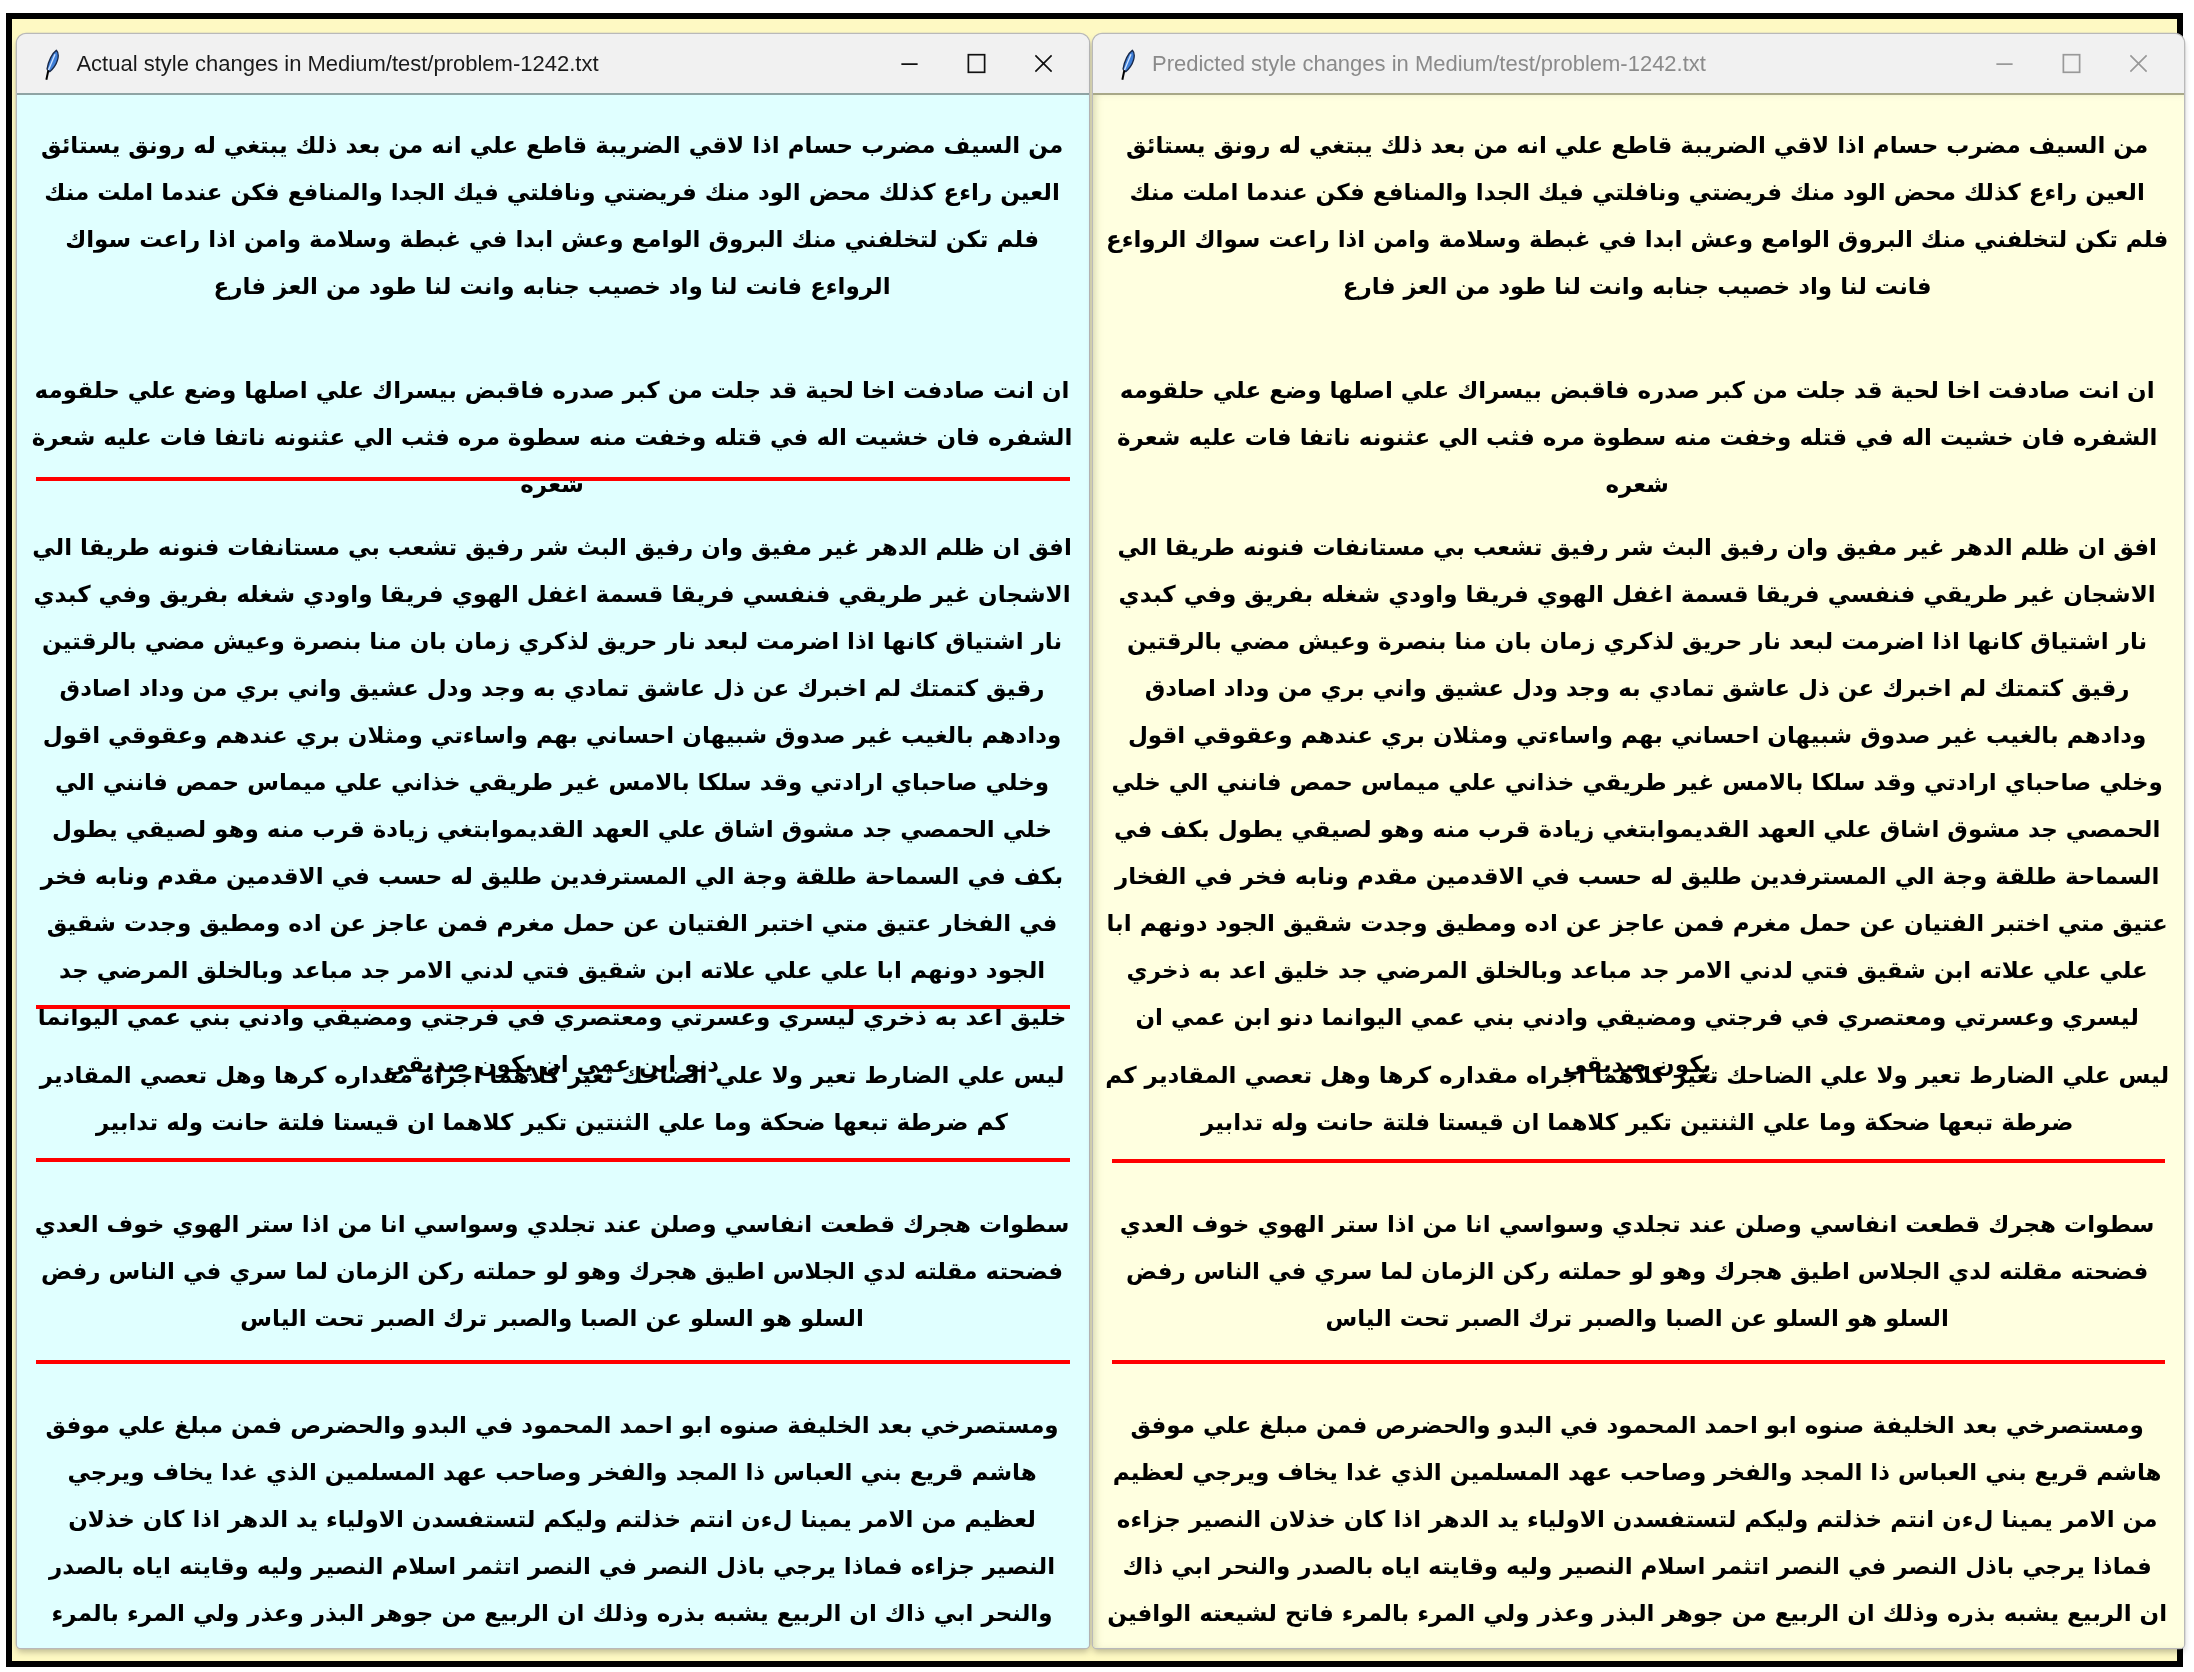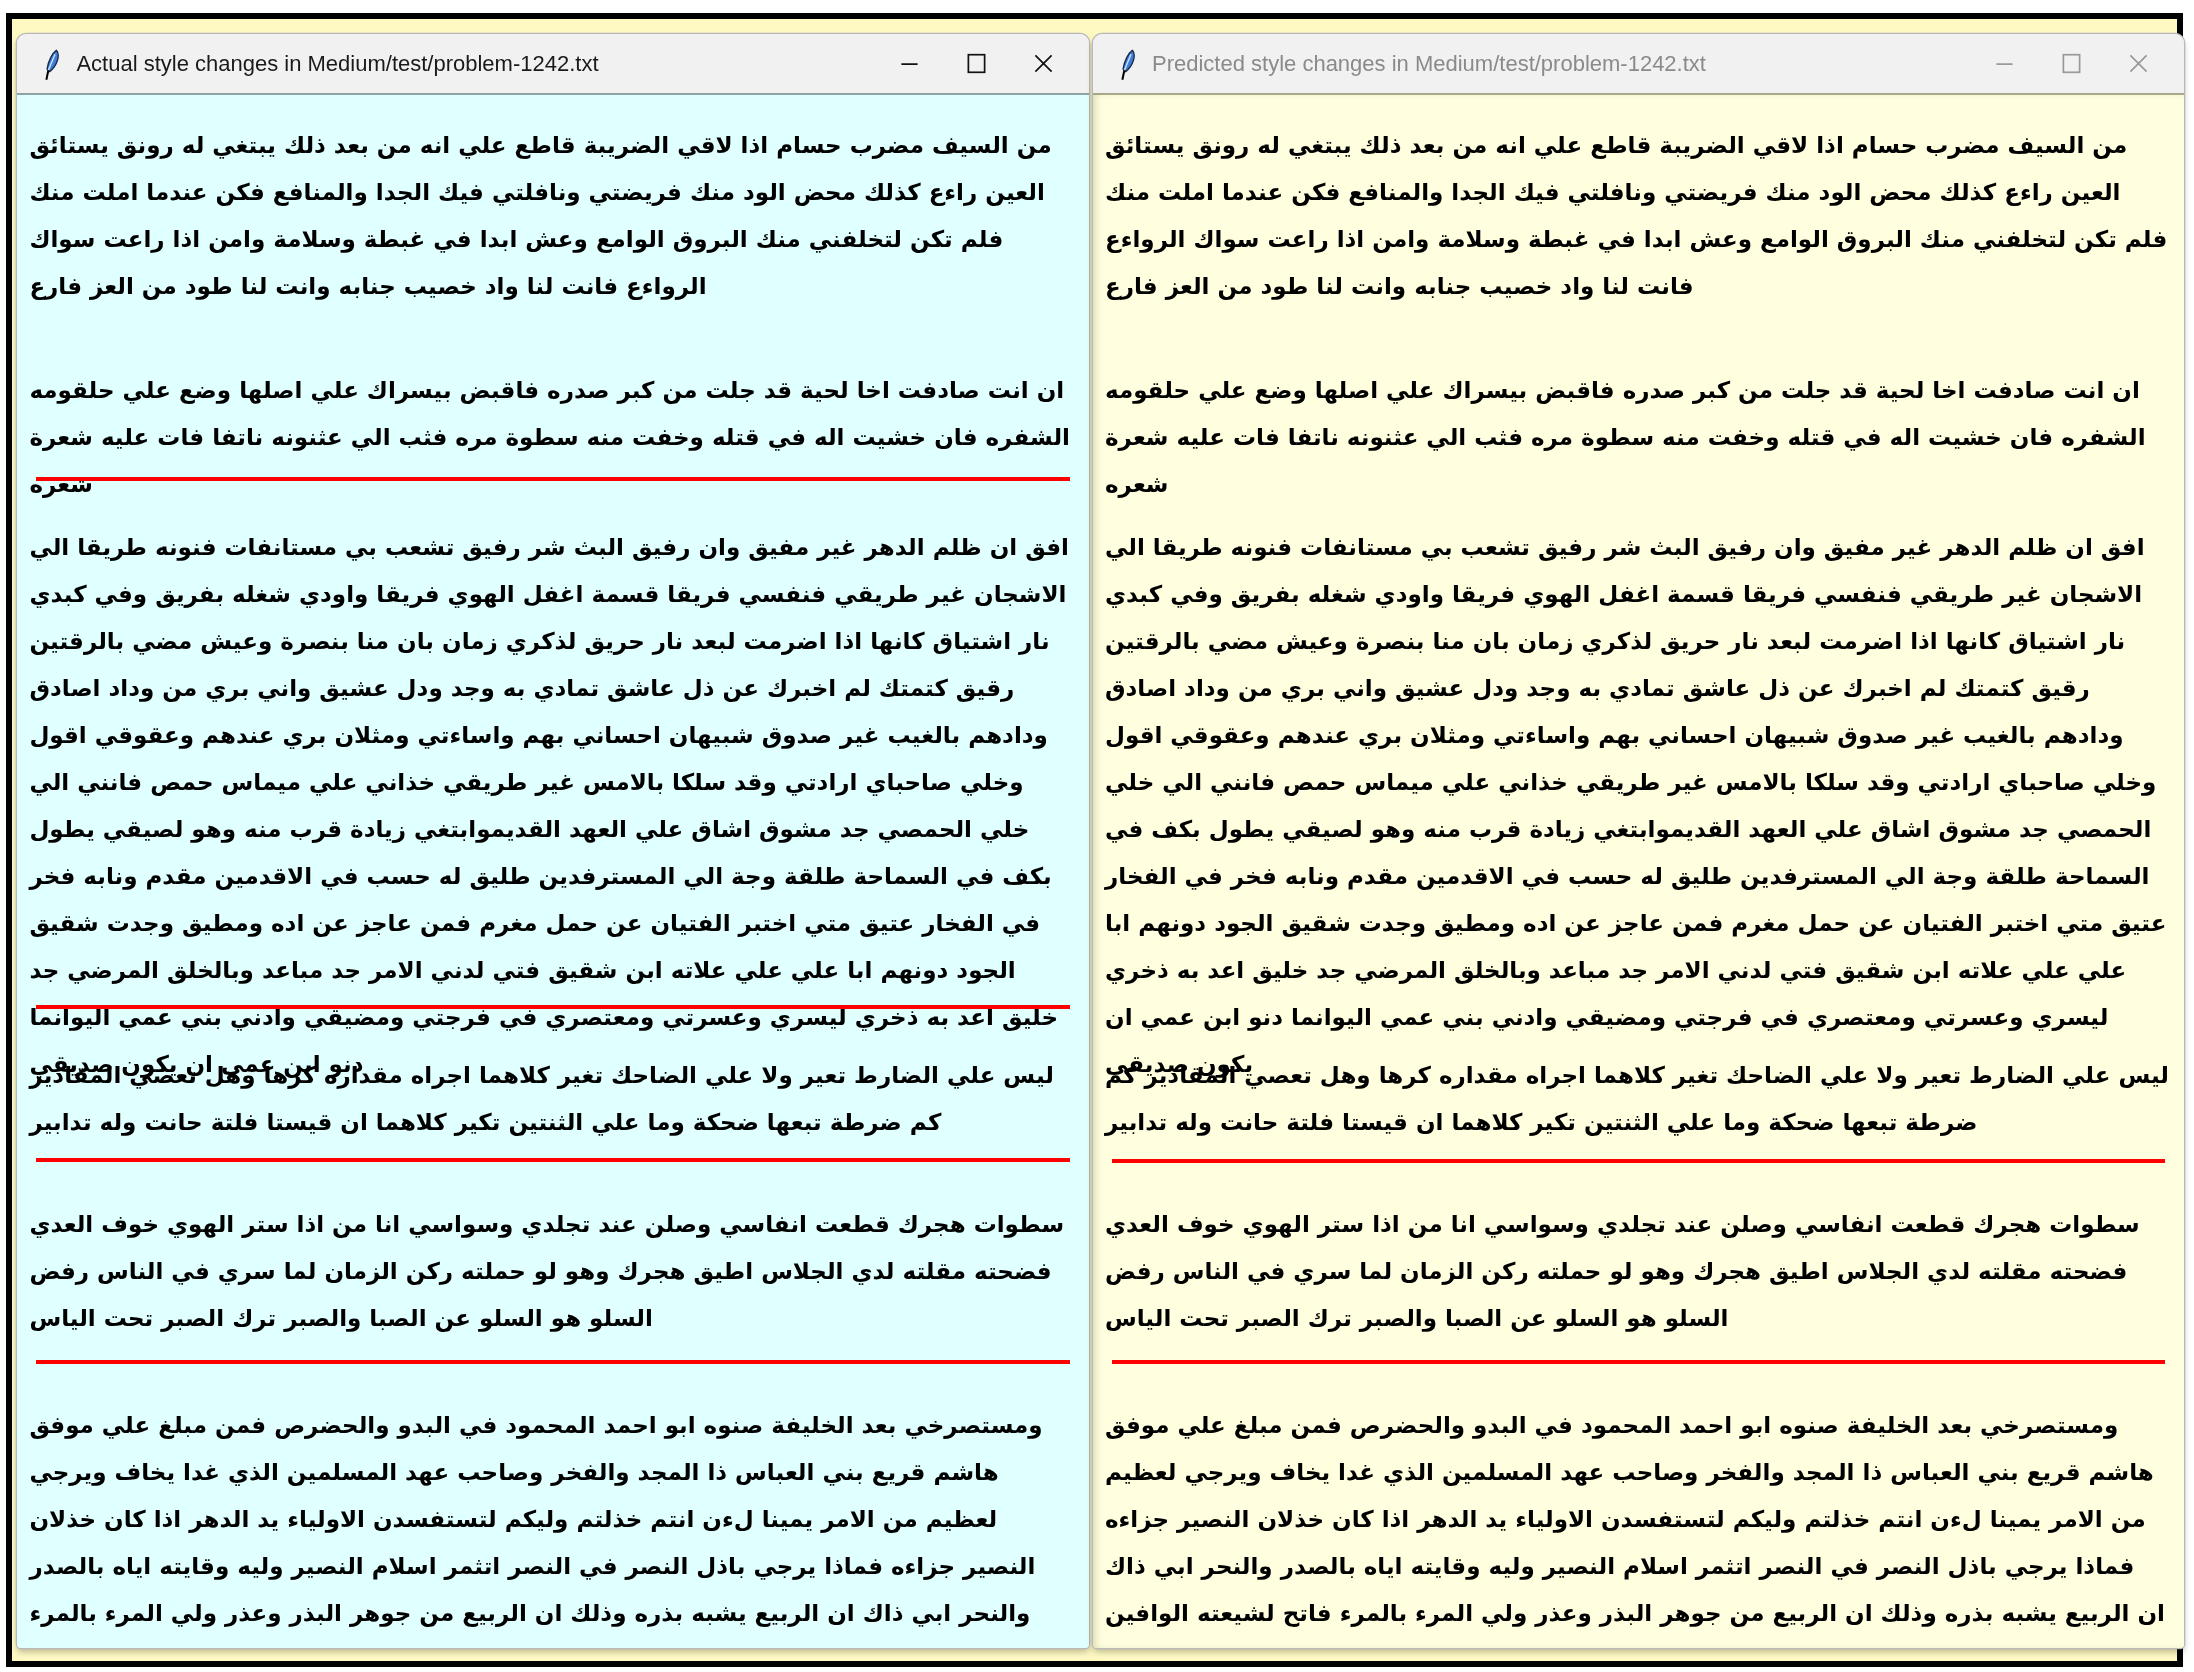--- a/index.html
+++ b/index.html
@@ -39,21 +39,21 @@
   .ctrl svg { width:23px; height:23px; }
   .ctrl-min { right:153px; }
   .ctrl-max { right:86px; }
   .ctrl-close { right:19px; }
   .content {
     position:absolute; left:0; right:0; top:61px; bottom:0; overflow:hidden;
   }
   .win-left .content { background:#e0ffff; }
   .win-right .content { background:#ffffe0; box-shadow:inset 5.4px 0 8px -4px rgba(120,120,60,0.35); }
   .para {
-    position:absolute; left:12px; right:14.7px; direction:rtl; text-align:left;
+    position:absolute; left:12px; right:14.7px; direction:rtl; text-align:center;
     font-family:"DejaVu Sans", sans-serif; font-weight:bold; font-size:23px; line-height:47px; color:#000;
   }
   .sep {
     position:absolute; left:19px; right:19px; height:4px; background:#ff0000;
   }
 </style>
 </head>
 <body>
 
 <div class="frame">

